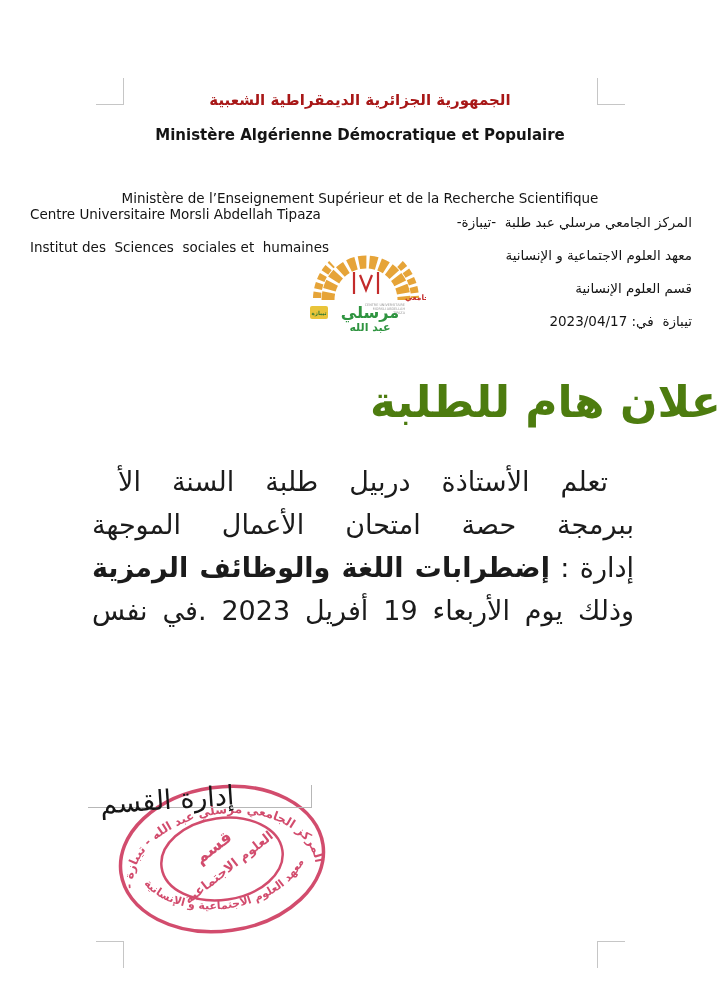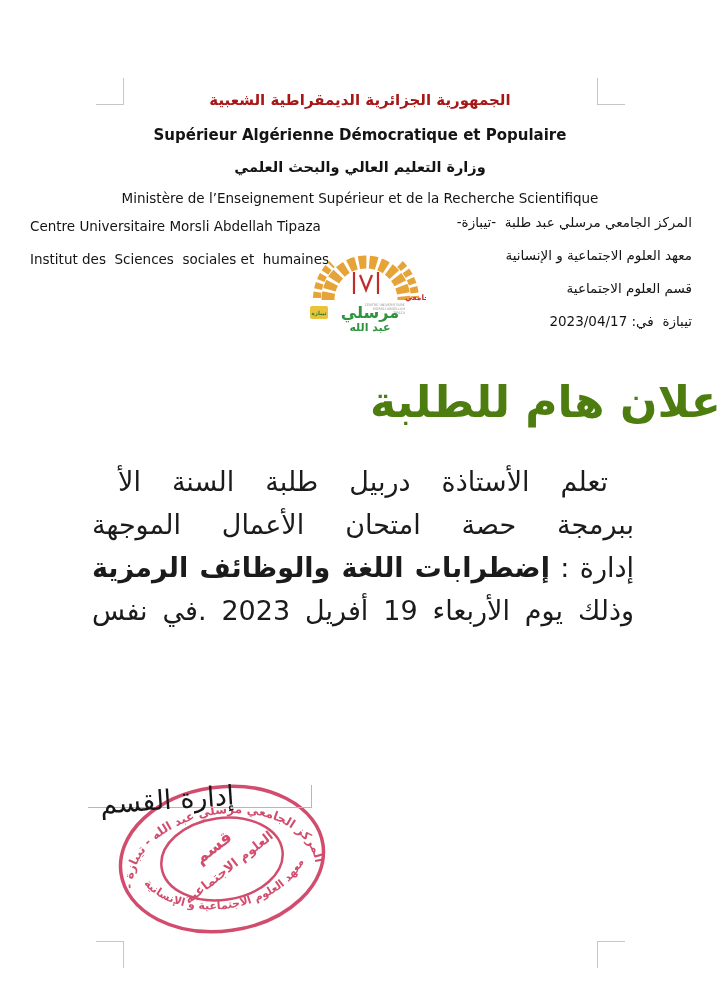--- a/index.html
+++ b/index.html
@@ -13,21 +13,21 @@
   .crop.tr{left:597px;top:62px;border-left:1px solid #c6c6c6;border-bottom:1px solid #c6c6c6;}
   .crop.bl{left:96px;top:925px;border-right:1px solid #c6c6c6;border-top:1px solid #c6c6c6;}
   .crop.br{left:597px;top:925px;border-left:1px solid #c6c6c6;border-top:1px solid #c6c6c6;}
 
   .center-line{position:absolute;left:0;width:720px;text-align:center;}
   .republic-ar{top:75px;font-size:15px;font-weight:bold;color:#a81717;}
   .republic-fr{top:110px;font-size:15px;font-weight:bold;color:#141414;}
   .ministry-ar{top:143px;font-size:14.5px;font-weight:bold;color:#141414;}
   .ministry-fr{top:174px;font-size:13.5px;font-weight:500;color:#141414;}
 
-  .leftcol{position:absolute;left:30px;top:202px;font-size:13.5px;color:#141414;}
+  .leftcol{position:absolute;left:30px;top:190px;font-size:13.5px;color:#141414;}
   .leftcol .l{margin:0 0 17px 0;white-space:pre;}
   .rightcol{position:absolute;right:28px;top:196px;font-size:13.5px;color:#141414;text-align:right;direction:rtl;}
   .rightcol .l{margin:0 0 13px 0;white-space:pre;line-height:20px;}
 
   .logo{position:absolute;left:308px;top:226px;}
 
   .headline{
     position:absolute;left:16px;top:360px;width:720px;text-align:right;direction:rtl;
     font-size:44px;font-weight:bold;color:#4d7c0f;
   }
@@ -54,33 +54,32 @@
 <body>
 
 <div class="page">
 
   <div class="crop tl"></div>
   <div class="crop tr"></div>
   <div class="crop bl"></div>
   <div class="crop br"></div>
 
   <div class="center-line republic-ar" dir="rtl">الجمهورية الجزائرية الديمقراطية الشعبية</div>
-  <div class="center-line republic-fr">Supérieur Algérienne Démocratique et Populaire</div>
-  <div class="center-line ministry-ar" dir="rtl">وزارة التعليم العالي والبحث العلمي</div>
+  <div class="center-line republic-fr">Ministère Algérienne Démocratique et Populaire</div>
   <div class="center-line ministry-fr">Ministère de l’Enseignement Supérieur et de la Recherche Scientifique</div>
 
   <div class="leftcol">
     <div class="l">Centre Universitaire Morsli Abdellah Tipaza</div>
     <div class="l">Institut des  Sciences  sociales et  humaines</div>
   </div>
 
   <div class="rightcol">
     <div class="l">المركز الجامعي مرسلي عبد طلبة  -تيبازة-</div>
     <div class="l">معهد العلوم الاجتماعية و الإنسانية</div>
-    <div class="l">قسم العلوم الاجتماعية</div>
+    <div class="l">قسم العلوم الإنسانية</div>
     <div class="l">تيبازة  في: 2023/04/17</div>
   </div>
 
   <svg class="logo" width="118" height="92" viewBox="0 0 118 92">
     <g>
       <path d="M 20 58 A 38 38 0 1 1 96 58" fill="none" stroke="#e6a438" stroke-width="13" stroke-dasharray="7.5 3"></path>
       <path d="M 9 56 A 49 49 0 0 1 24 22" fill="none" stroke="#e6a438" stroke-width="8" stroke-dasharray="6 3"></path>
       <path d="M 92 22 A 49 49 0 0 1 107 56" fill="none" stroke="#e6a438" stroke-width="8" stroke-dasharray="6 3"></path>
     </g>
     <g stroke="#c32b2b" stroke-width="2.2" fill="none">

